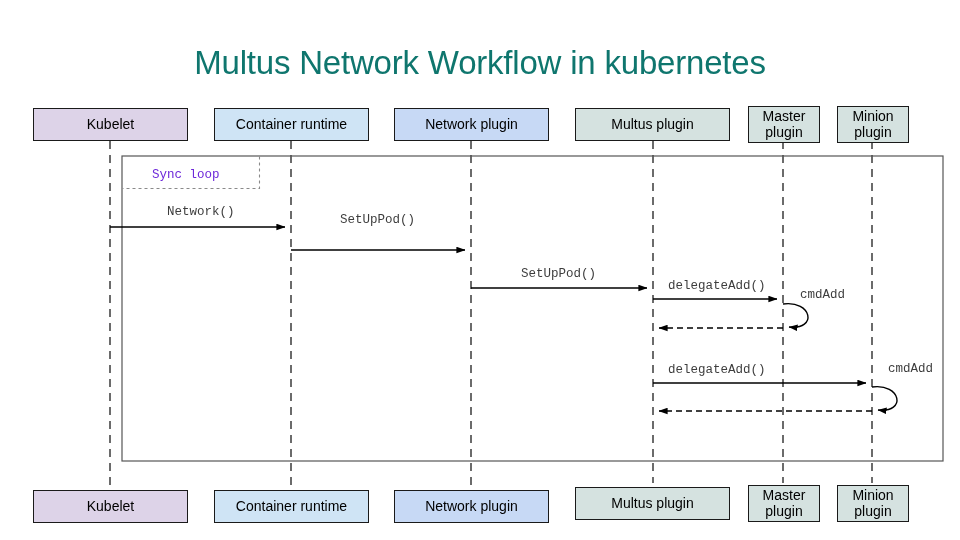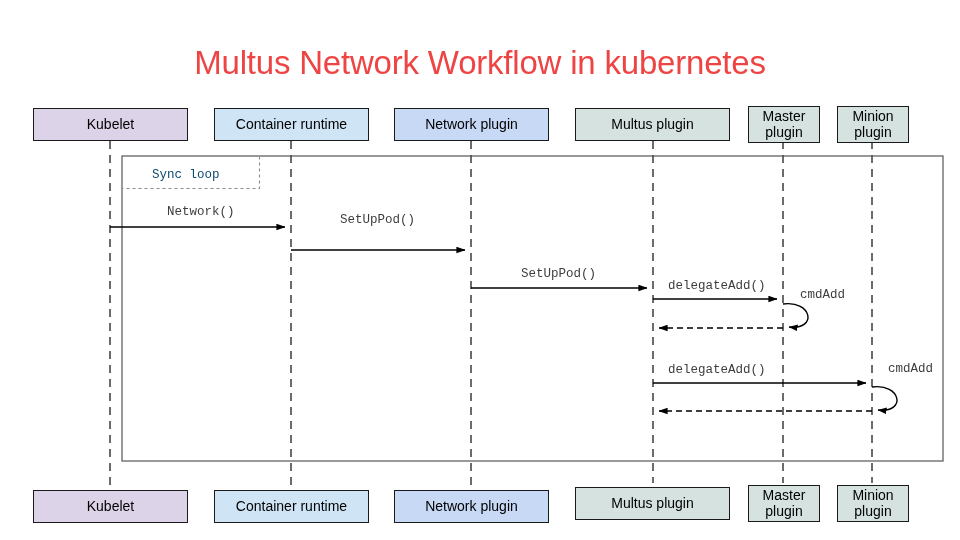--- a/index.html
+++ b/index.html
@@ -12,21 +12,21 @@
   }
   #stage{position:absolute;left:0;top:0;width:960px;height:540px;}
 
   
   .title{
     position:absolute;
     left:0;top:44px;width:960px;
     text-align:center;
     font-size:33px;
     font-weight:400;
-    color:#ef4444;
+    color:#0f766e;
     letter-spacing:-0.2px;
     font-family:"Liberation Sans", sans-serif;
   }
 
   
   .pbox{
     position:absolute;
     box-sizing:border-box;
     border:1px solid #1a1a1a;
     display:flex;
@@ -48,21 +48,21 @@
     position:absolute;
     font-family:"Liberation Mono", monospace;
     font-size:12.5px;
     color:#3d3d3d;
     white-space:nowrap;
   }
   .frame-label{
     position:absolute;
     font-family:"Liberation Mono", monospace;
     font-size:12.5px;
-    color:#0c4a6e;
+    color:#6d28d9;
     white-space:nowrap;
     text-align:center;
   }
 </style>
 </head>
 <body>
 
 <div id="stage">
 
   <div class="title">Multus Network Workflow in kubernetes</div>

